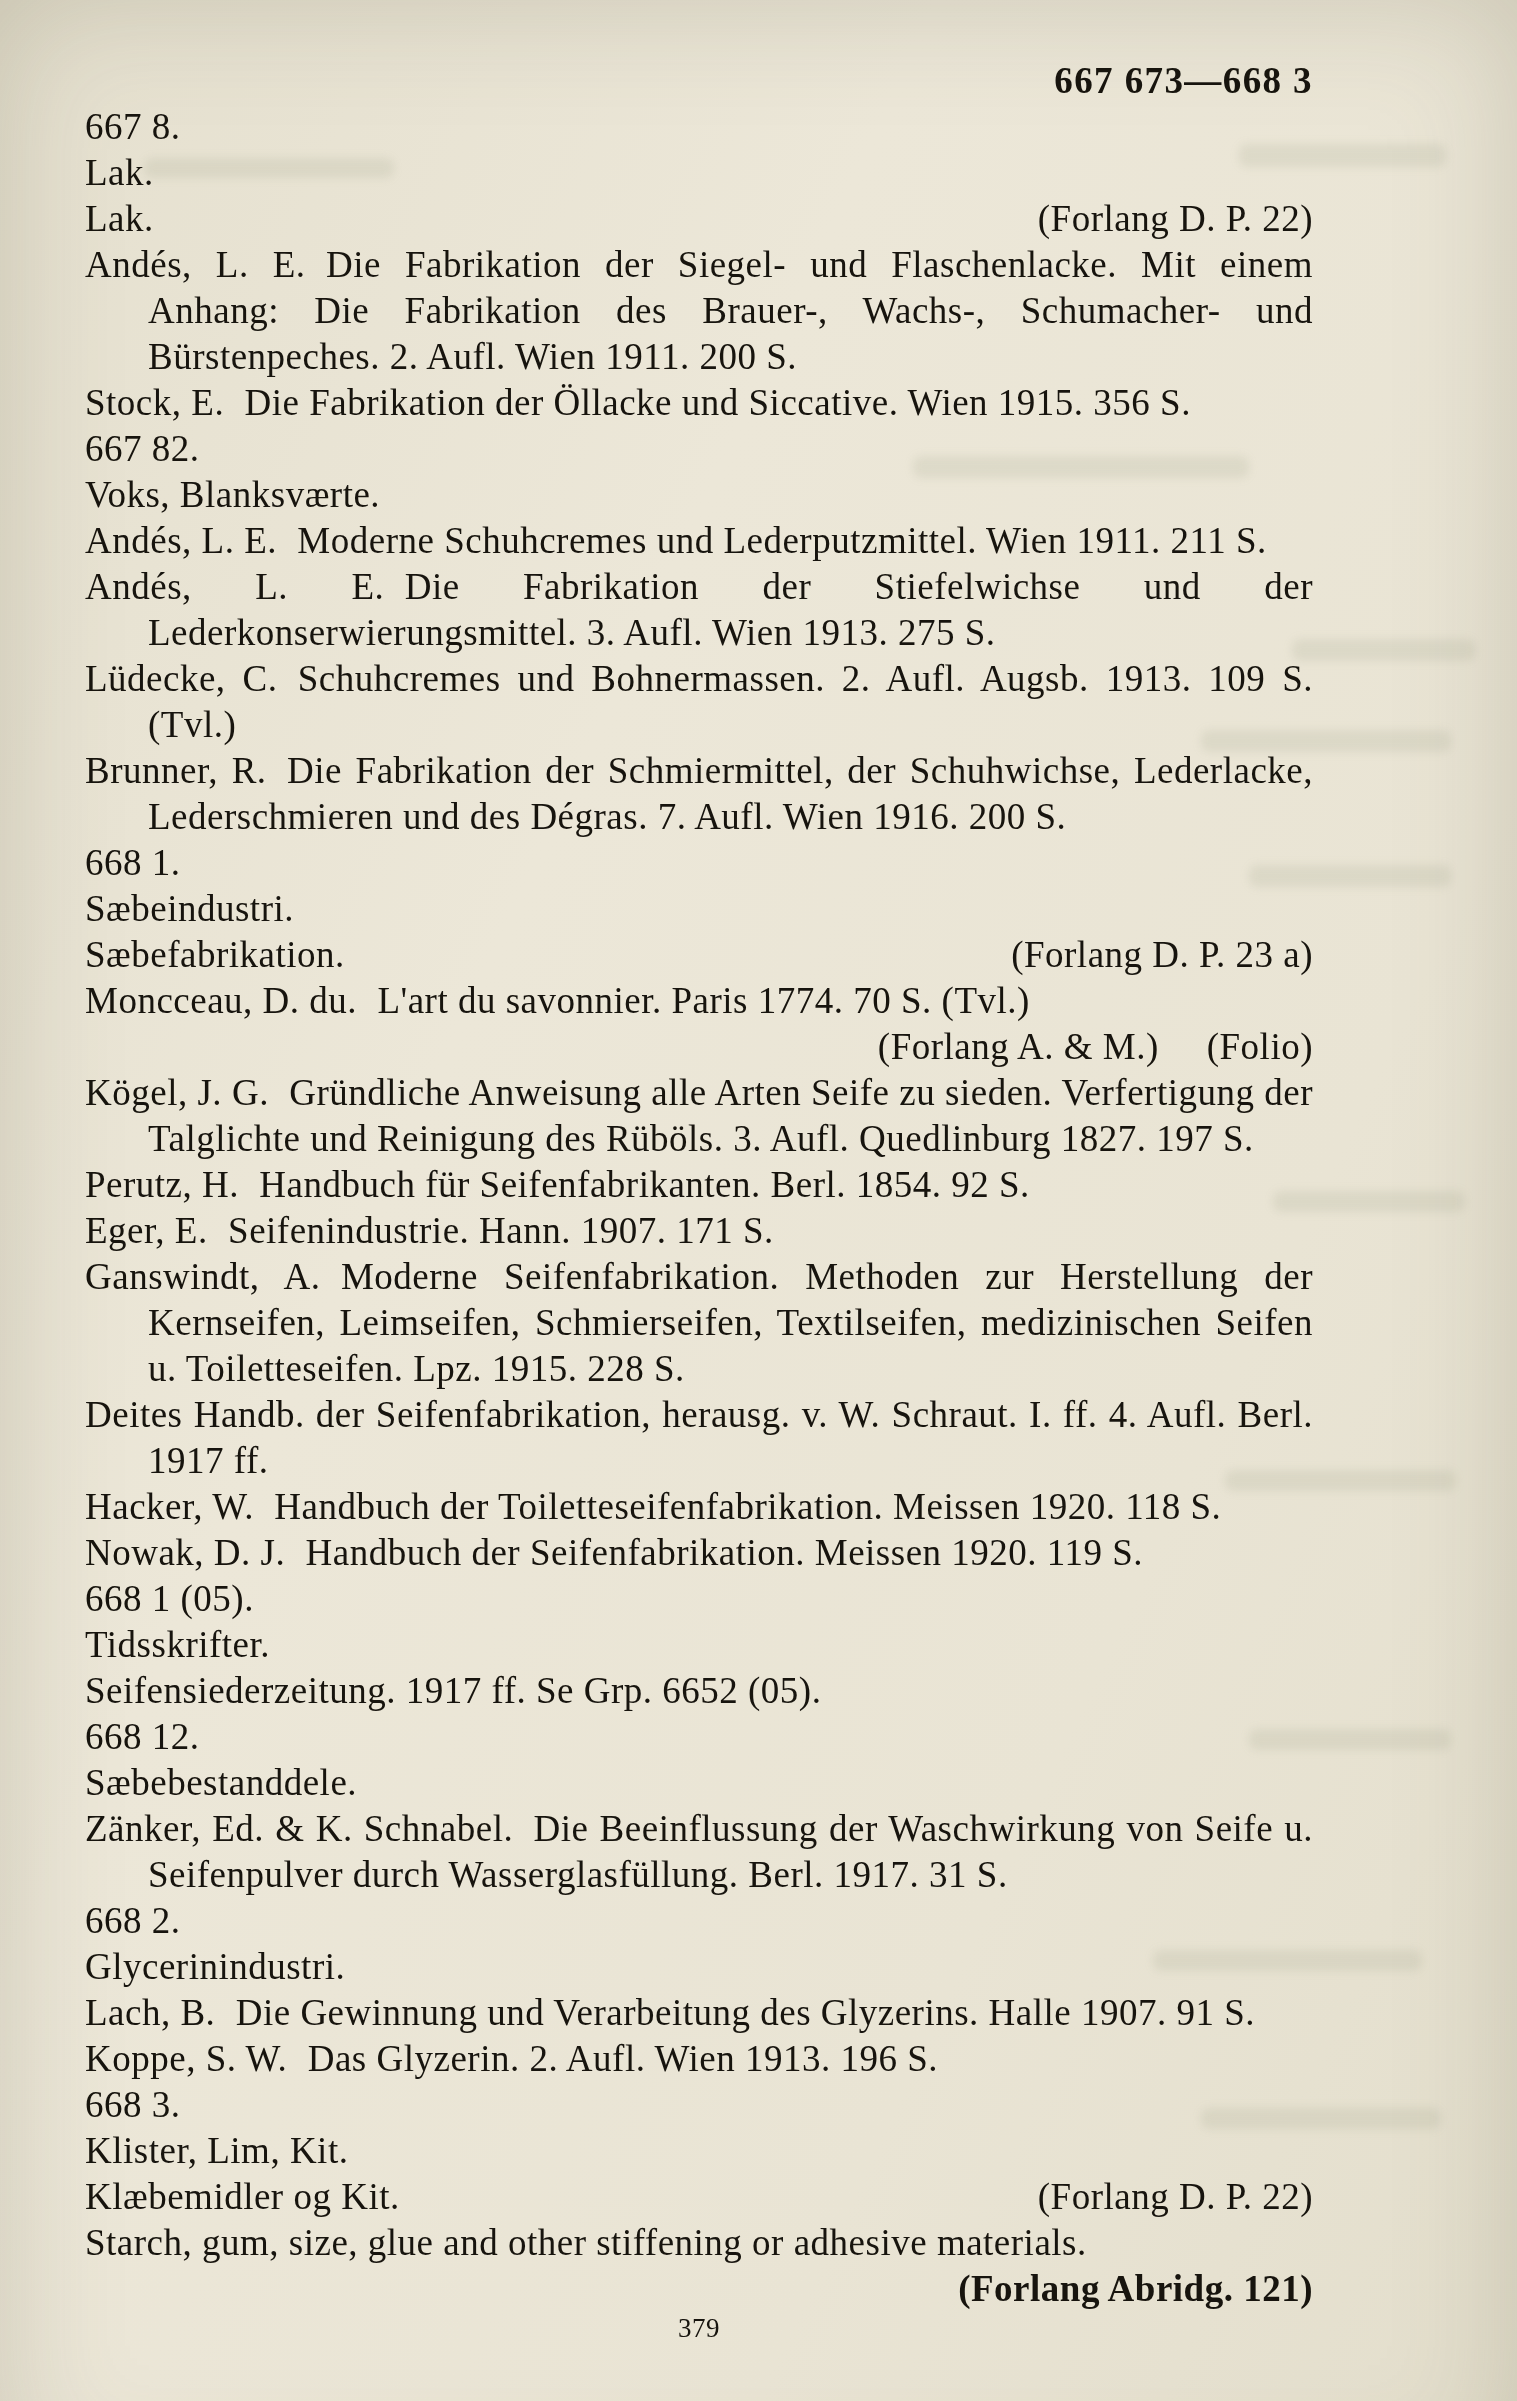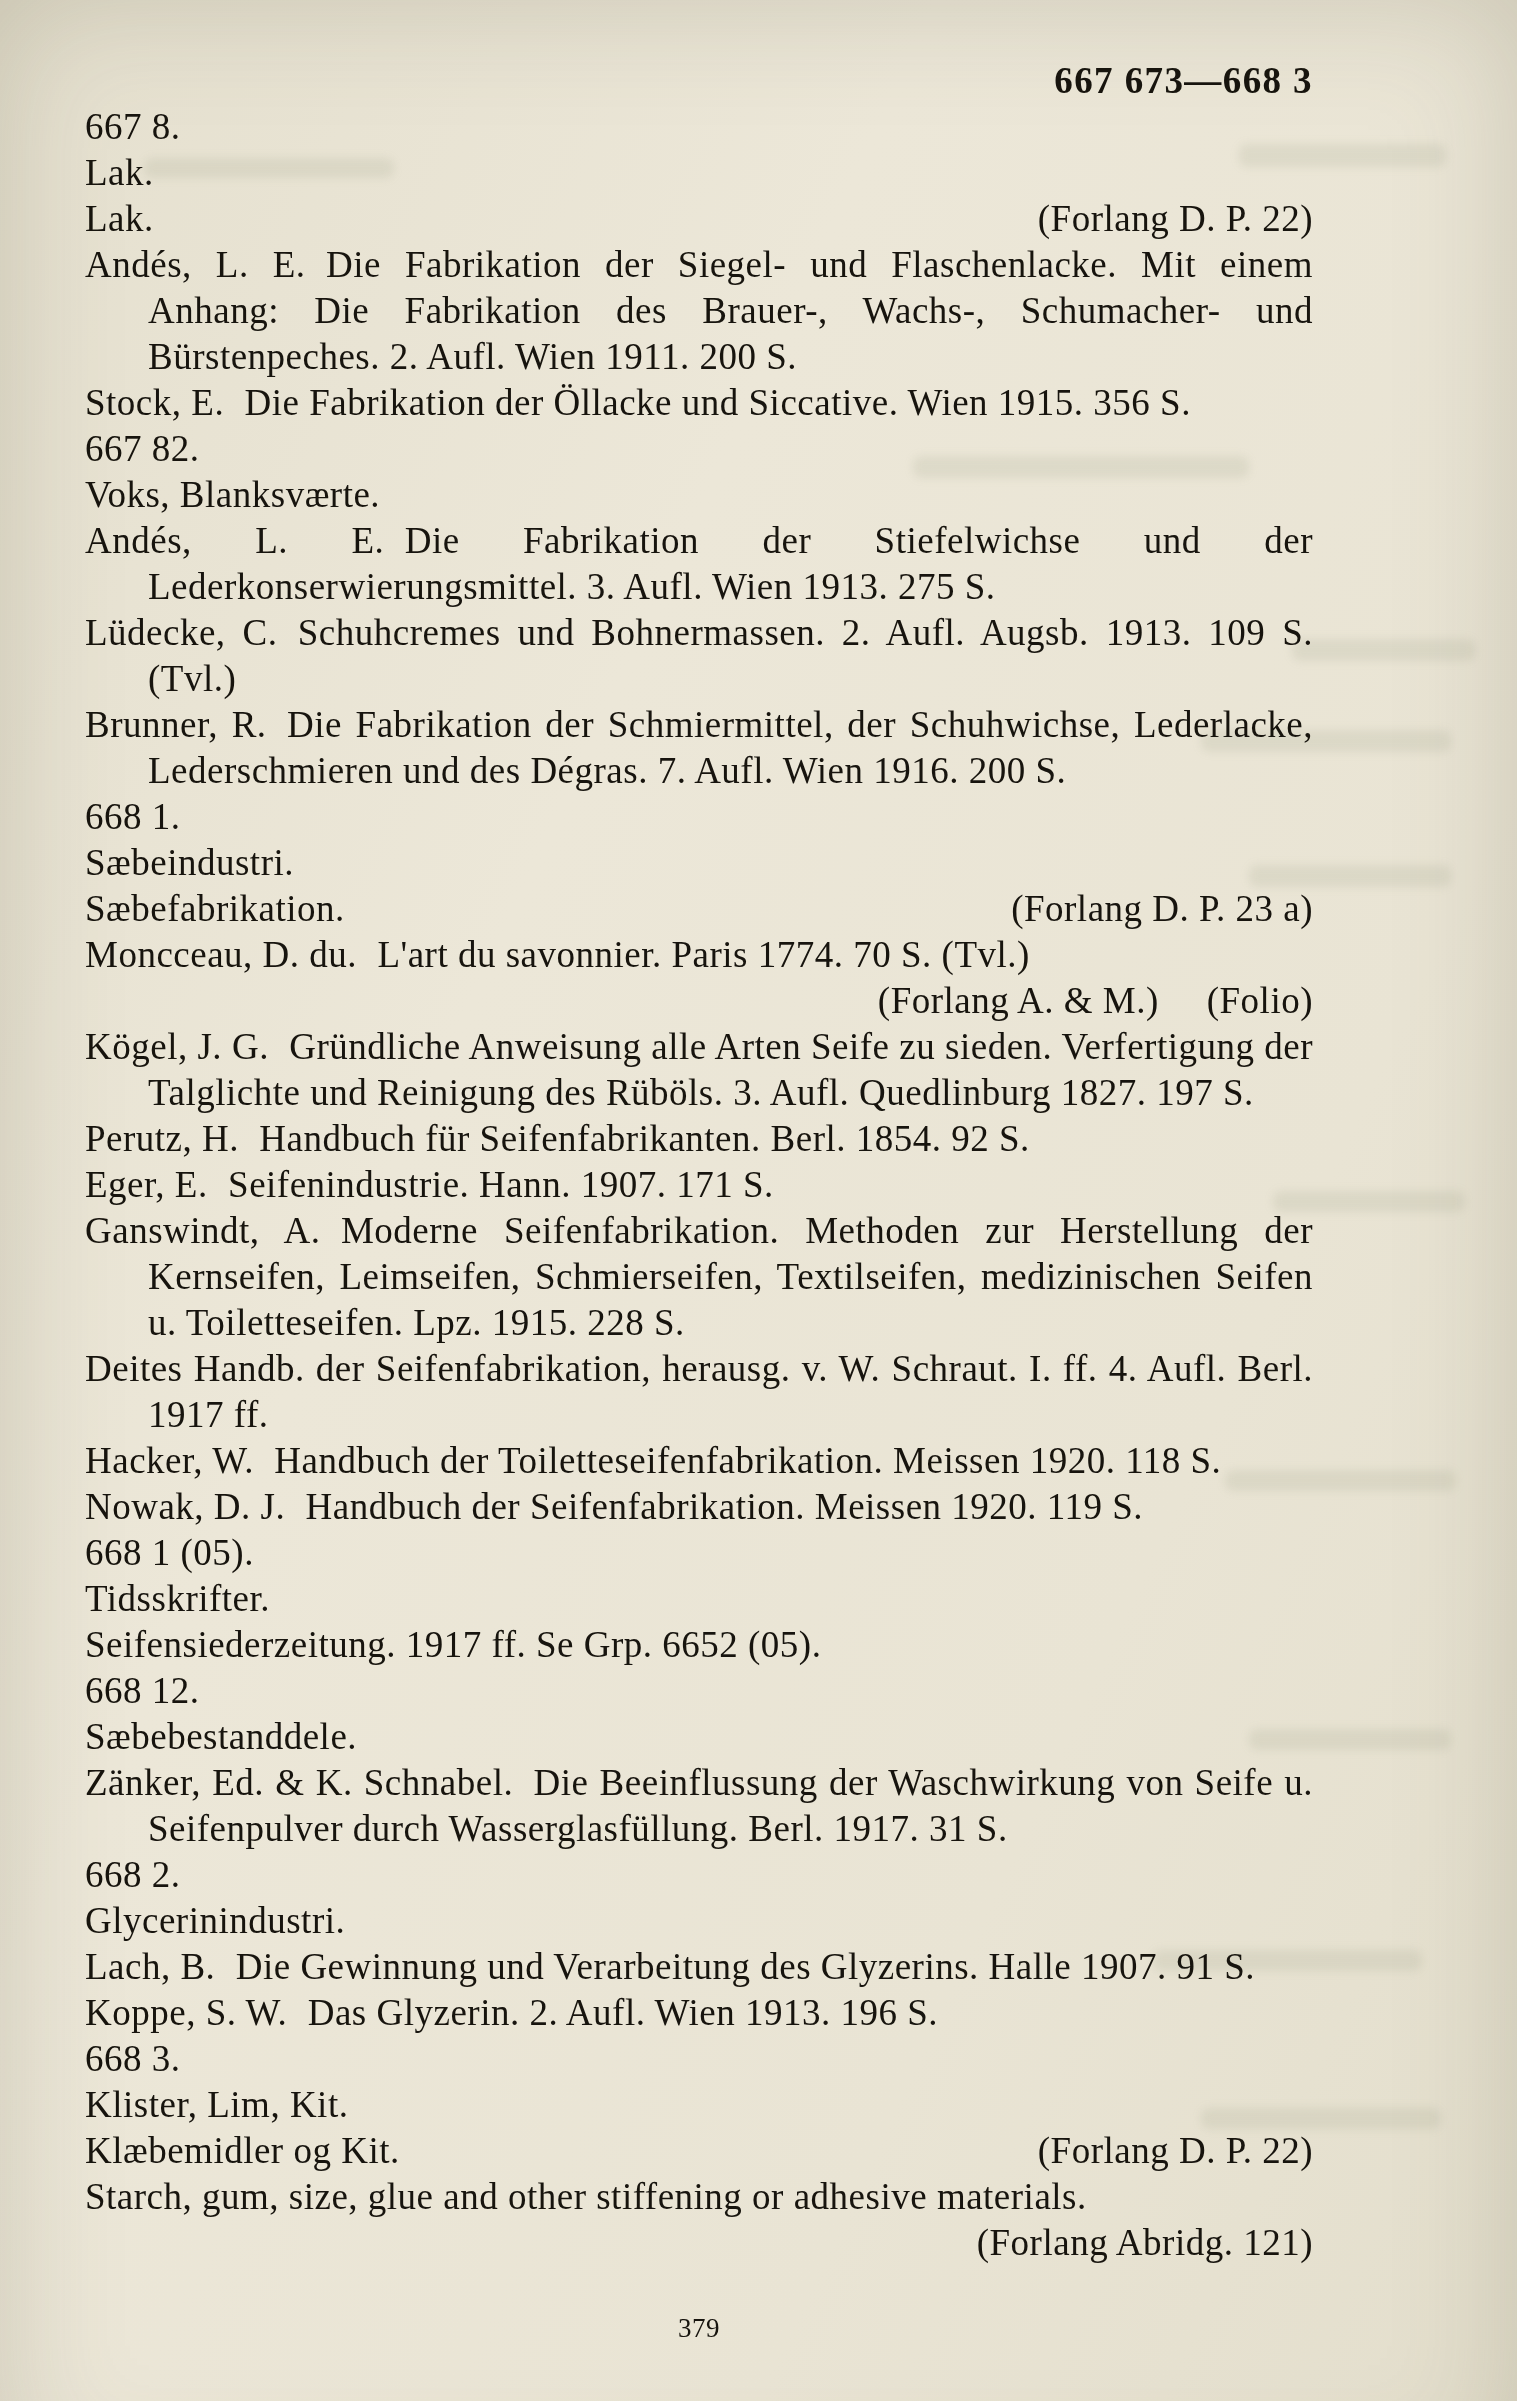--- a/index.html
+++ b/index.html
@@ -51,21 +51,21 @@
     font-weight:normal;
     margin-right:0.55em;
     margin-top:44px;
   }
   .refline{
     display:flex; justify-content:flex-end; gap:48px;
     font-size:37px; line-height:46px;
   }
   .right-line{
     text-align:right;
-    font-size:37px; line-height:46px;
+    font-size:37px; line-height:46px;font-weight:bold;
   }
   .page-number{
     position:absolute;
     bottom:144px; left:85px; width:1228px;
     text-align:center;
     font-size:27px; line-height:46px;
   }
   .show-through{ position:absolute; inset:0; pointer-events:none; }
   .smudge{
     position:absolute;
@@ -107,20 +107,21 @@
 
   <p class="entry"><span class="author">Andés, L. E.</span><span>Die Fabrikation der Siegel- und Flaschenlacke. Mit einem Anhang: Die Fabrikation des Brauer-, Wachs-, Schumacher- und Bürstenpeches. 2. Aufl. Wien 1911. 200 S.</span></p>
 
   <p class="entry"><span class="author">Stock, E.</span><span>Die Fabrikation der Öllacke und Siccative. Wien 1915. 356 S.</span></p>
 
   <div class="heading">
     <span>667 82.</span>
     <span>Voks, Blanksværte.</span>
   </div>
 
+  <p class="entry"><span class="author">Andés, L. E.</span><span>Moderne Schuhcremes und Lederputzmittel. Wien 1911. 211 S.</span></p>
 
   <p class="entry"><span class="author">Andés, L. E.</span><span>Die Fabrikation der Stiefelwichse und der Lederkonserwierungsmittel. 3. Aufl. Wien 1913. 275 S.</span></p>
 
   <p class="entry"><span class="author">Lüdecke, C.</span><span>Schuhcremes und Bohnermassen. 2. Aufl. Augsb. 1913. 109 S. (Tvl.)</span></p>
 
   <p class="entry"><span class="author">Brunner, R.</span><span>Die Fabrikation der Schmiermittel, der Schuhwichse, Lederlacke, Lederschmieren und des Dégras. 7. Aufl. Wien 1916. 200 S.</span></p>
 
   <div class="heading">
     <span>668 1.</span>
     <span>Sæbeindustri.</span>

